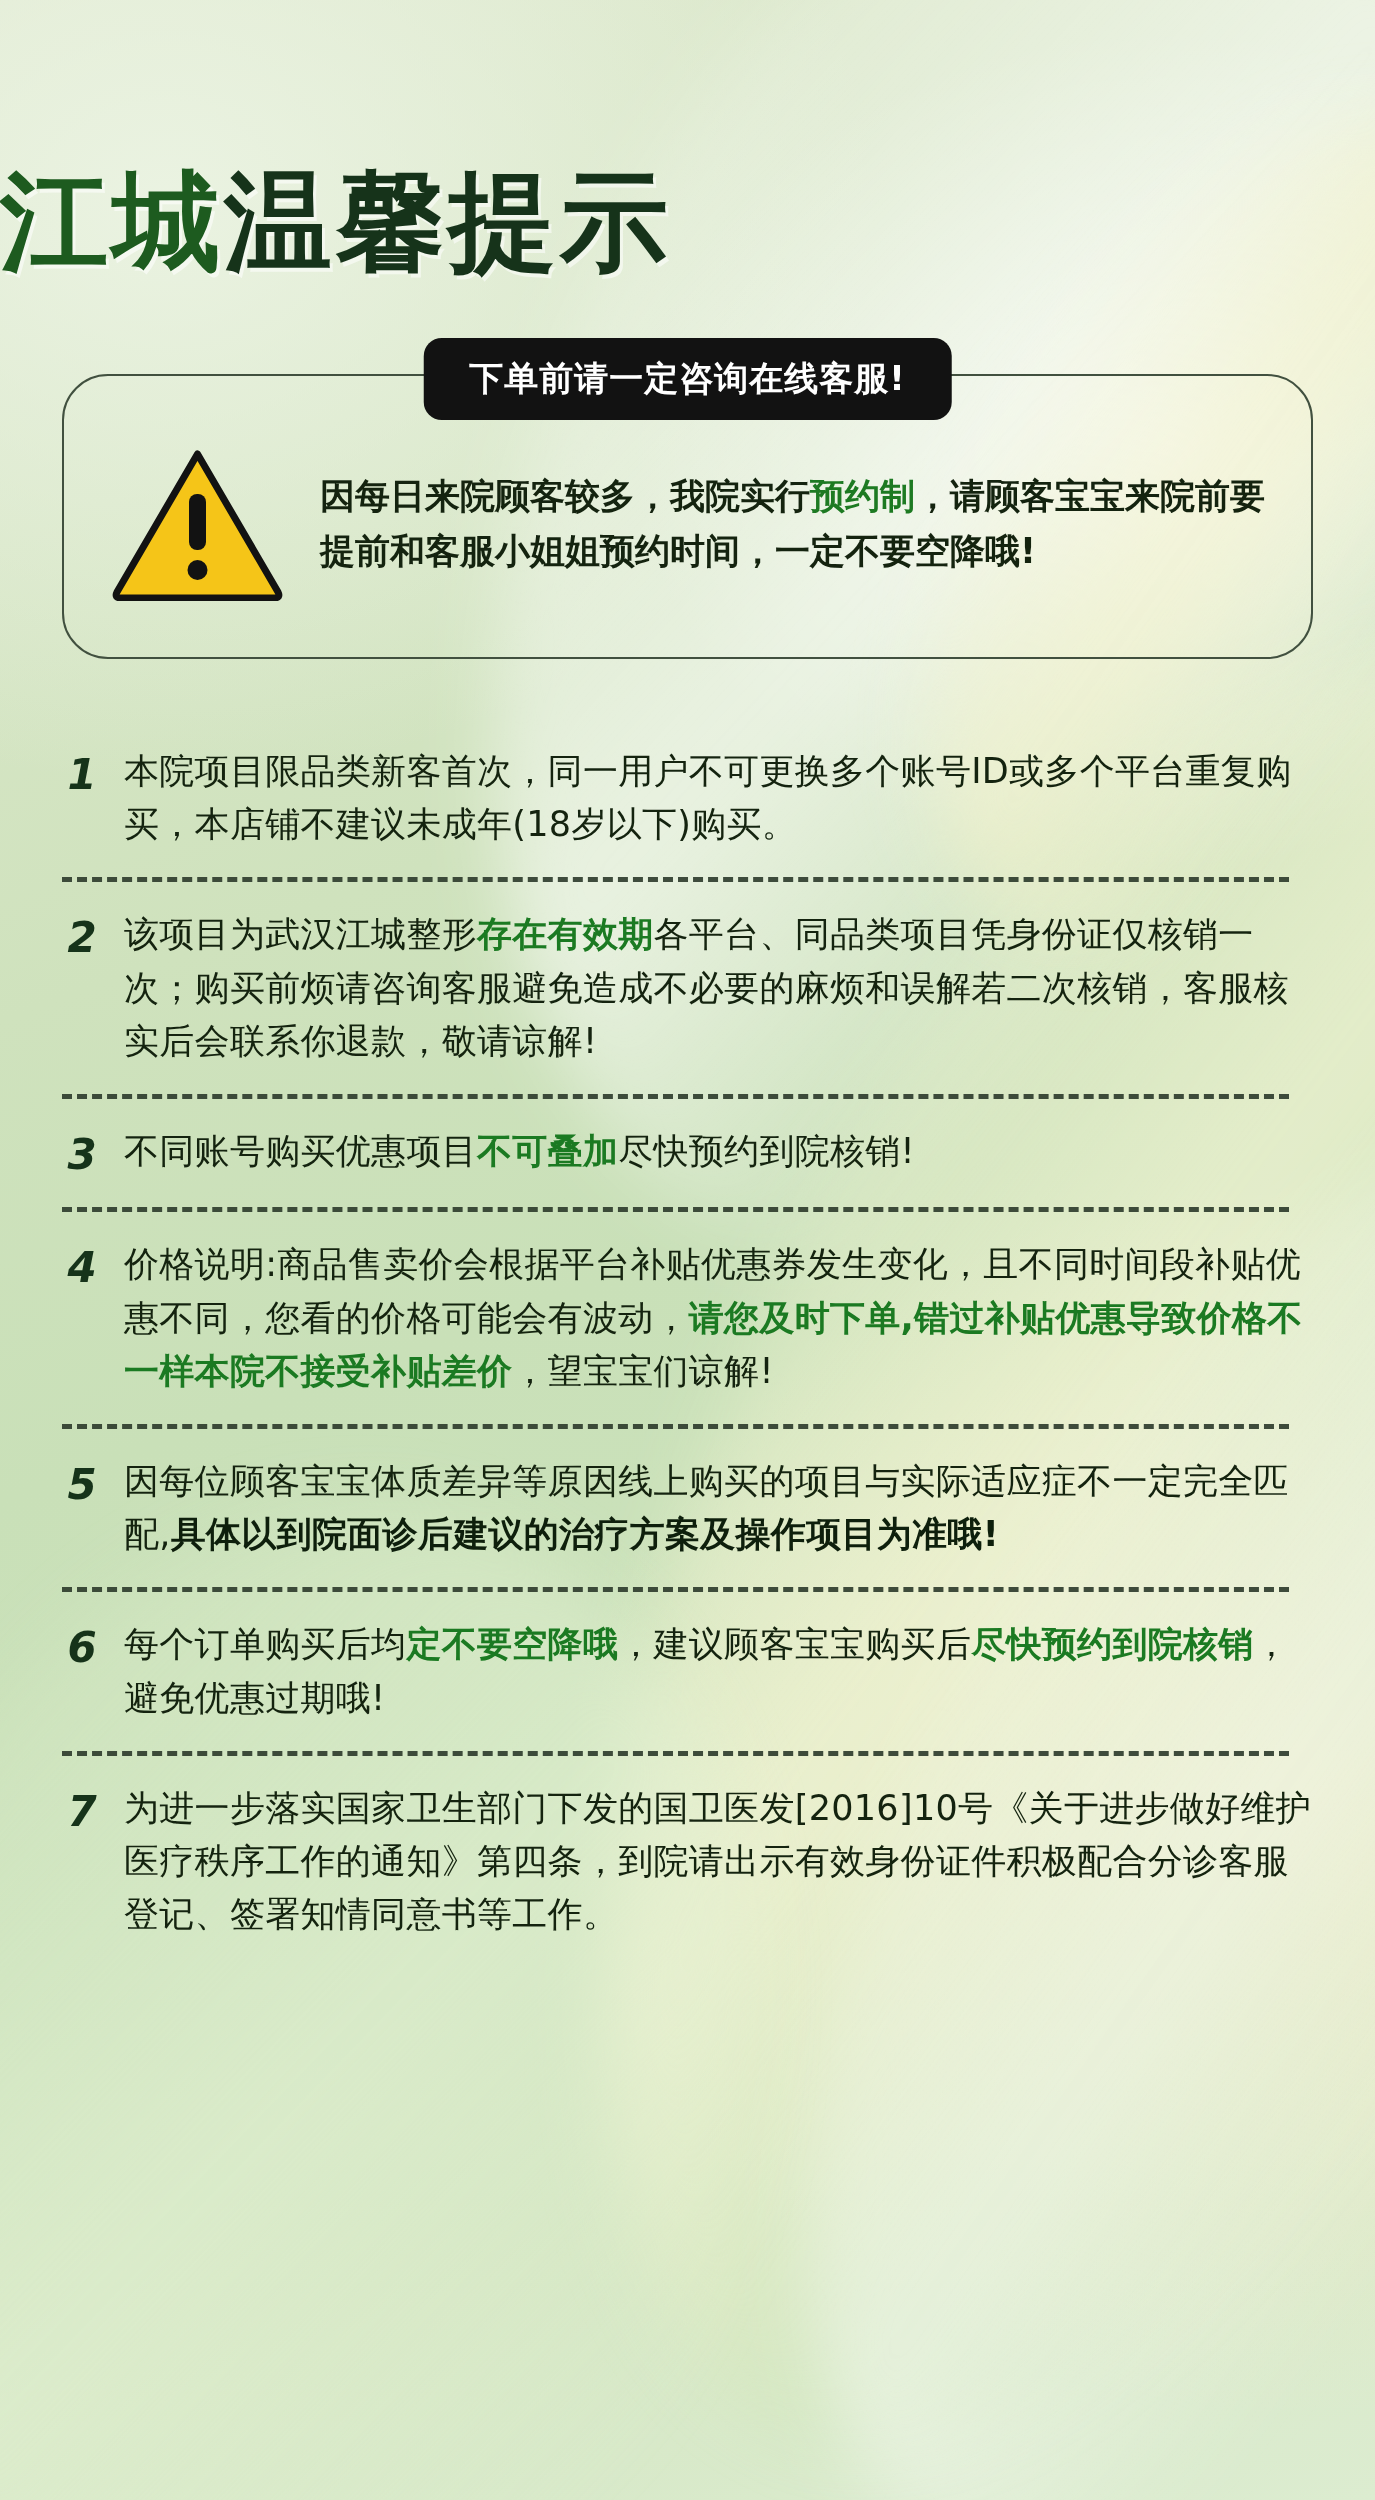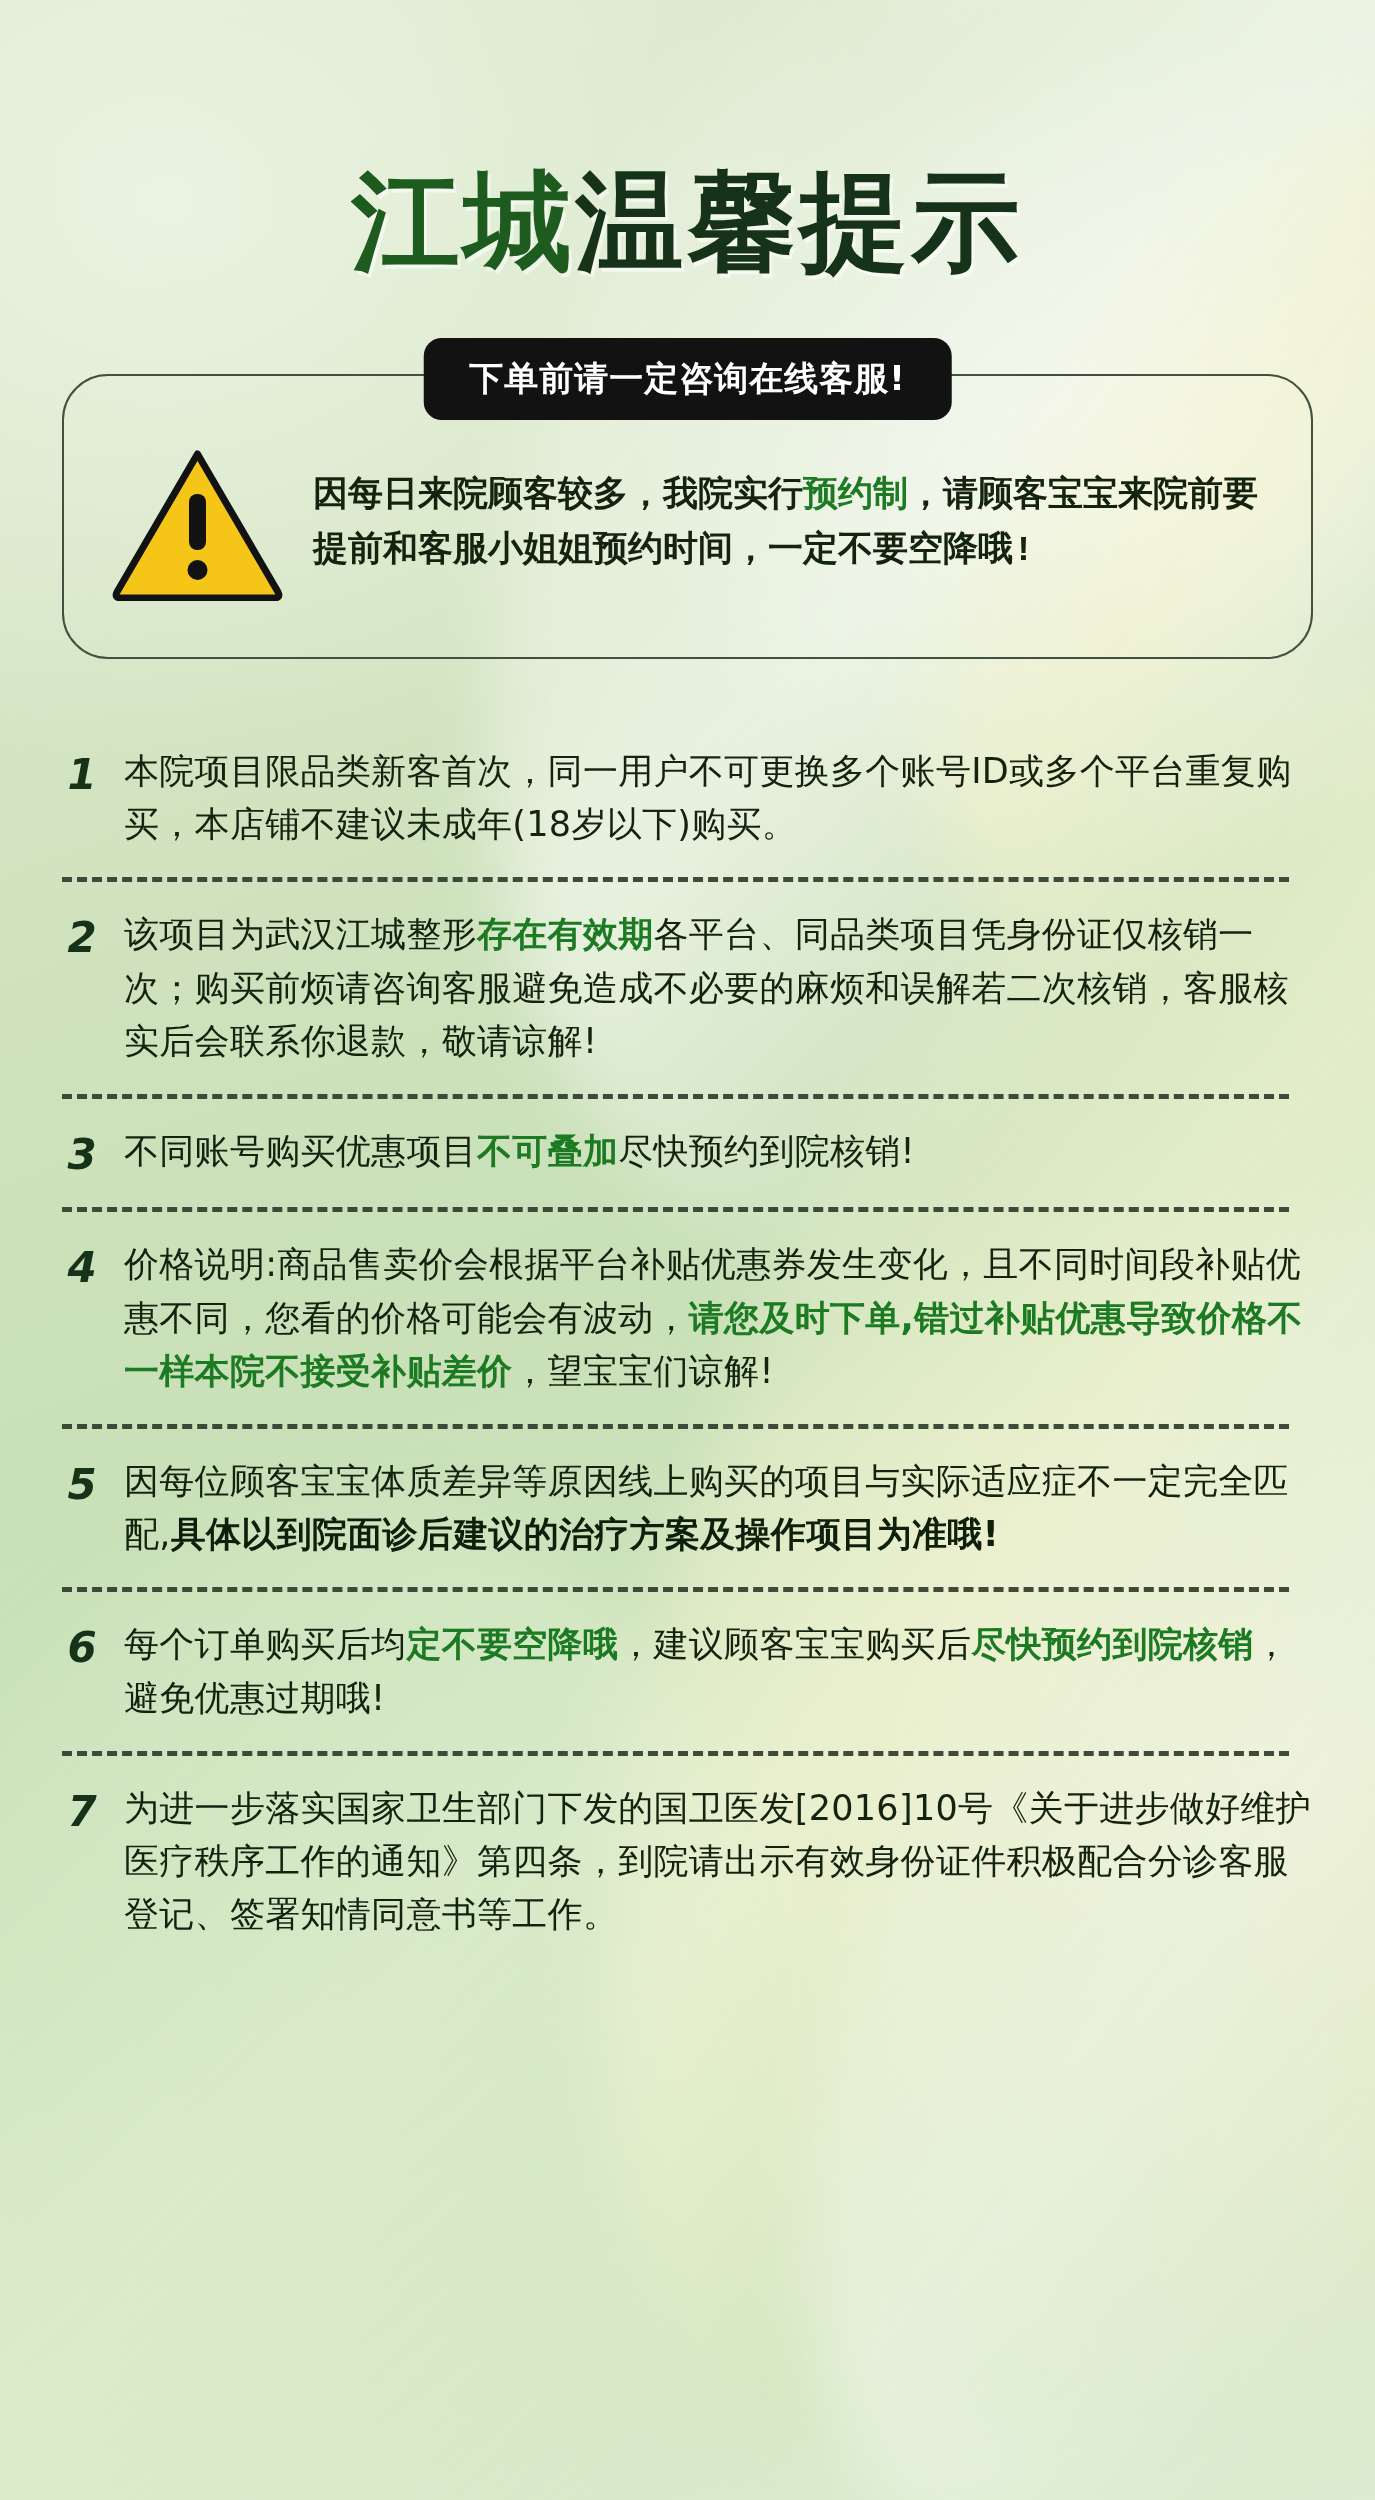--- a/index.html
+++ b/index.html
@@ -59,21 +59,20 @@
     transform: rotate(30deg);
   }
 
   .content {
     position: relative;
     z-index: 3;
   }
 
   
   .title {
-    text-align: center;
     margin-top: 150px;
     font-size: 108px;
     font-weight: bold;
     letter-spacing: 4px;
     color: #1d5b1f;
     text-shadow: 3px 4px 0 rgba(255,255,255,0.55);
   }
   .title .dark {
     color: #16331a;
   }
@@ -102,22 +101,21 @@
   }
   .notice-card {
     position: relative;
     border: 2px solid #41503f;
     border-radius: 46px;
     min-height: 250px;
     padding: 70px 46px 56px 46px;
     box-sizing: border-box;
     display: flex;
     align-items: center;
-    gap: 28px;
-    font-family: Liberation Mono, monospace;
+    gap: 35px;
   }
   .notice-banner {
     position: absolute;
     top: -36px;
     left: 50%;
     transform: translateX(-50%);
     background: #121212;
     color: #ffffff;
     border-radius: 18px;
     padding: 18px 46px;

